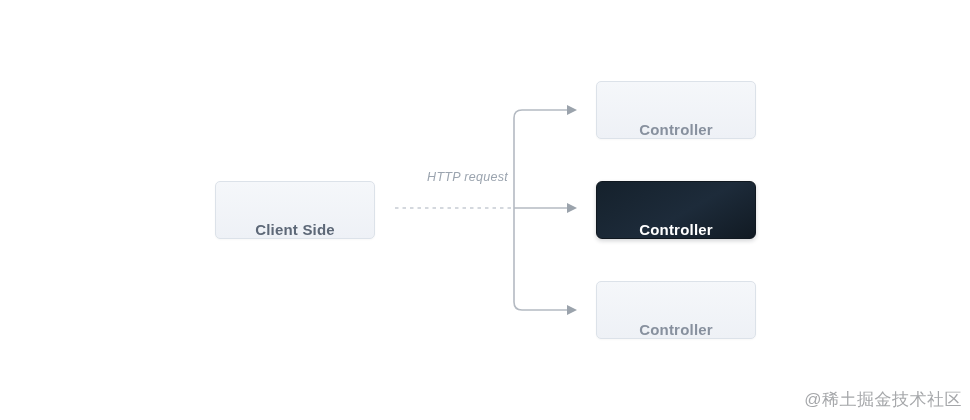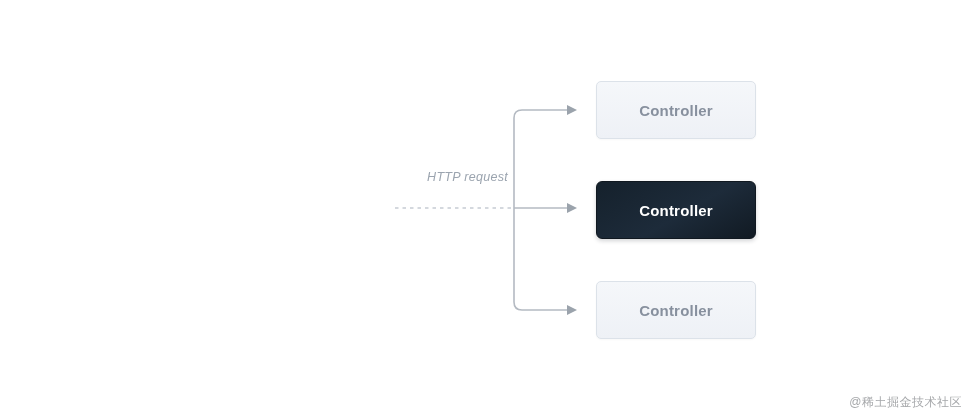--- a/index.html
+++ b/index.html
@@ -6,21 +6,21 @@
   body{
     width:970px;height:420px;position:relative;overflow:hidden;
     background:#ffffff;
     font-family:"Liberation Sans","DejaVu Sans",sans-serif;
   }
   .stage{position:absolute;inset:0;width:970px;height:420px;}
 
   
   .node{
     position:absolute;width:160px;height:58px;
-    display:flex;align-items:center;justify-content:center;
+    display:flex;align-items:flex-end;justify-content:center;
     box-sizing:border-box;
     font-size:15px;font-weight:600;letter-spacing:.2px;
   }
   .node.light{
     background:linear-gradient(180deg,#f5f7fa 0%,#eef1f6 100%);
     border:1px solid #dce2e9;
     border-radius:5px;
     color:#87909e;
     box-shadow:0 1px 2px rgba(20,30,40,.03);
   }
@@ -43,29 +43,32 @@
   .edge-label{
     position:absolute;left:408px;top:170px;width:100px;
     text-align:right;
     font-size:12.5px;font-style:italic;color:#9ba4af;
     letter-spacing:.3px;
   }
 
   
   .watermark{
     position:absolute;right:8px;bottom:9px;
-    font-size:12px;color:#9c9ea1;opacity:.9;
+    font-size:17px;color:#9c9ea1;opacity:.9;
     letter-spacing:.5px;
   }
 </style>
 </head>
 <body>
 
 <div class="stage">
 
+  <div class="node light" id="client-box">
+    <span>Client Side</span>
+  </div>
 
   <div class="edge-label">HTTP request</div>
 
   <svg id="connector-svg" viewBox="0 0 200 260">
 
     <path d="M 5 128 H 123" fill="none" stroke="#c6ccd3" stroke-width="1.6" stroke-dasharray="3.5,4"></path>
 
     <path d="M 178 30 H 132 Q 124 30 124 38 V 222 Q 124 230 132 230 H 178" fill="none" stroke="#b4bac2" stroke-width="1.6"></path>
 
     <path d="M 124 128 H 178" fill="none" stroke="#b4bac2" stroke-width="1.6"></path>

